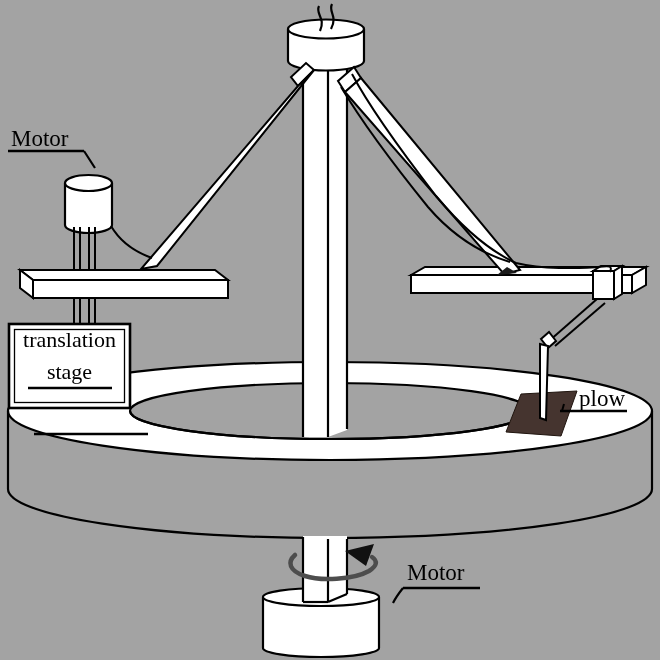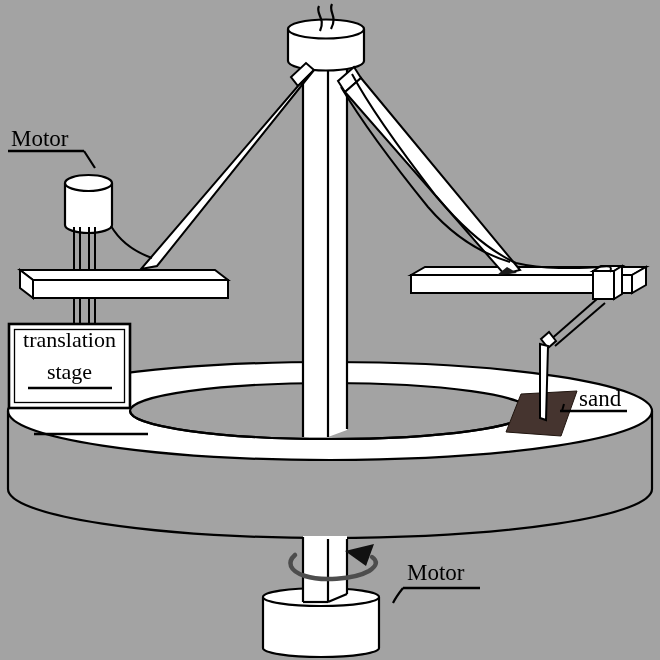--- a/index.html
+++ b/index.html
@@ -133,17 +133,17 @@
   </g>
 </svg>
 
 <div class="lbl" style="left:11px;top:127px;">Motor</div>
 
 <div class="lbl lbl-box" style="left:9px;top:360px;width:121px;">stage</div>
 
 <div class="lbl lbl-box" style="left:9px;top:328px;width:121px;">translation</div>
 
 
-<div class="lbl" style="left:579px;top:387px;">sand</div>
+<div class="lbl" style="left:579px;top:387px;">plow</div>
 
 <div class="lbl" style="left:407px;top:561px;">Motor</div>
 
 </div>
 
 </body></html>

